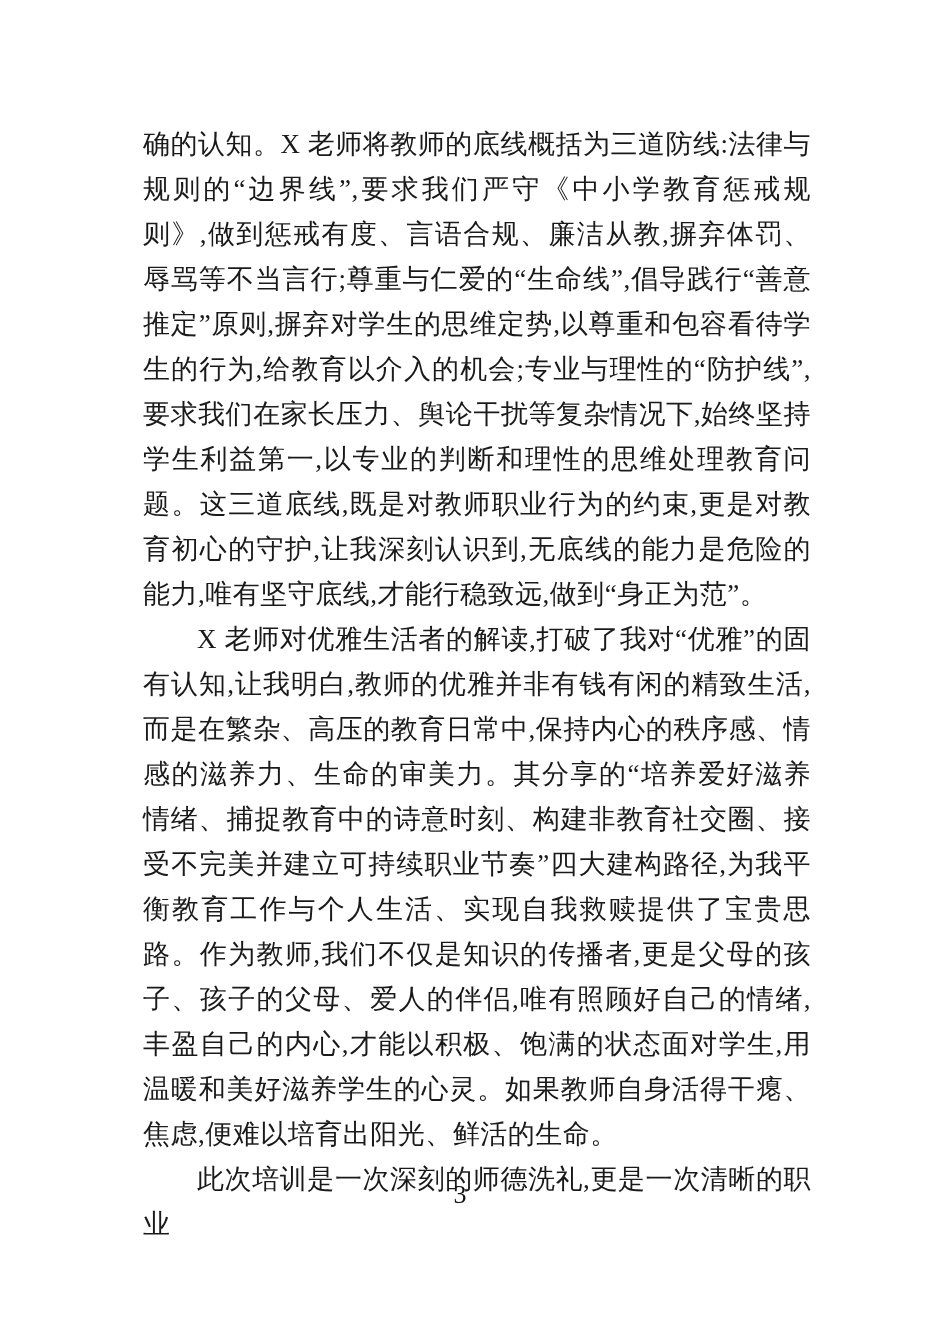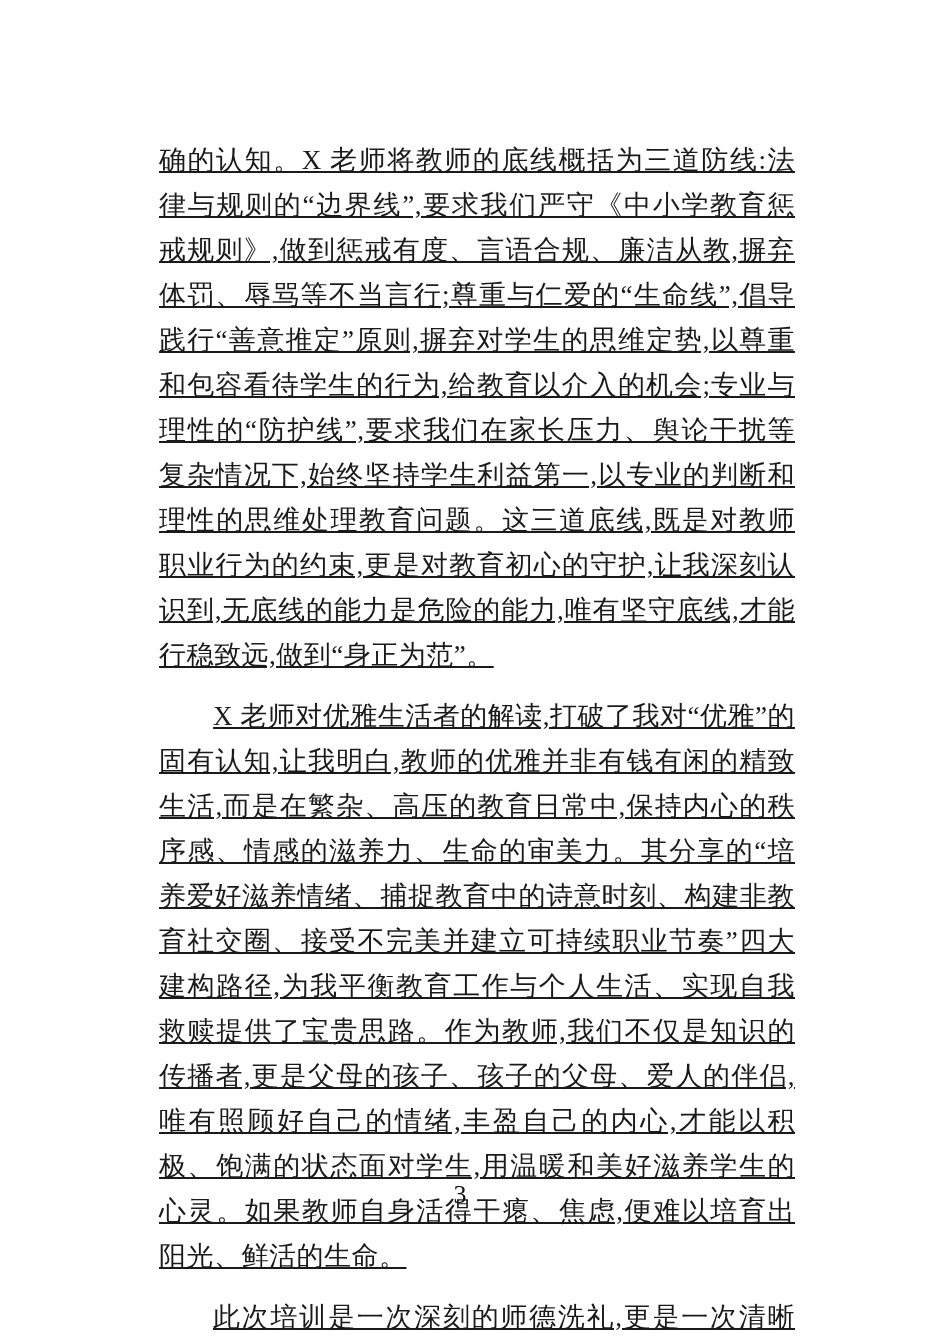--- a/index.html
+++ b/index.html
@@ -16,29 +16,28 @@
       font-family: "Liberation Serif", "DejaVu Serif", serif;
       color: #1a1a1a;
     }
     .content {
       position: absolute;
       left: 143px;
       top: 122px;
       width: 668px;
     }
     .content p {
-      margin: 16px;
+      margin: 0;
       padding: 0;
       font-size: 27px;
       line-height: 45px;
       text-align: justify;
       text-justify: inter-ideograph;
       letter-spacing: 0.5px;
       word-break: break-all;
-      text-decoration: underline;
     }
     .content p.indent {
       text-indent: 2em;
     }
     .page-number {
       position: absolute;
       left: 0;
       top: 1180px;
       width: 920px; 
       text-align: center;

